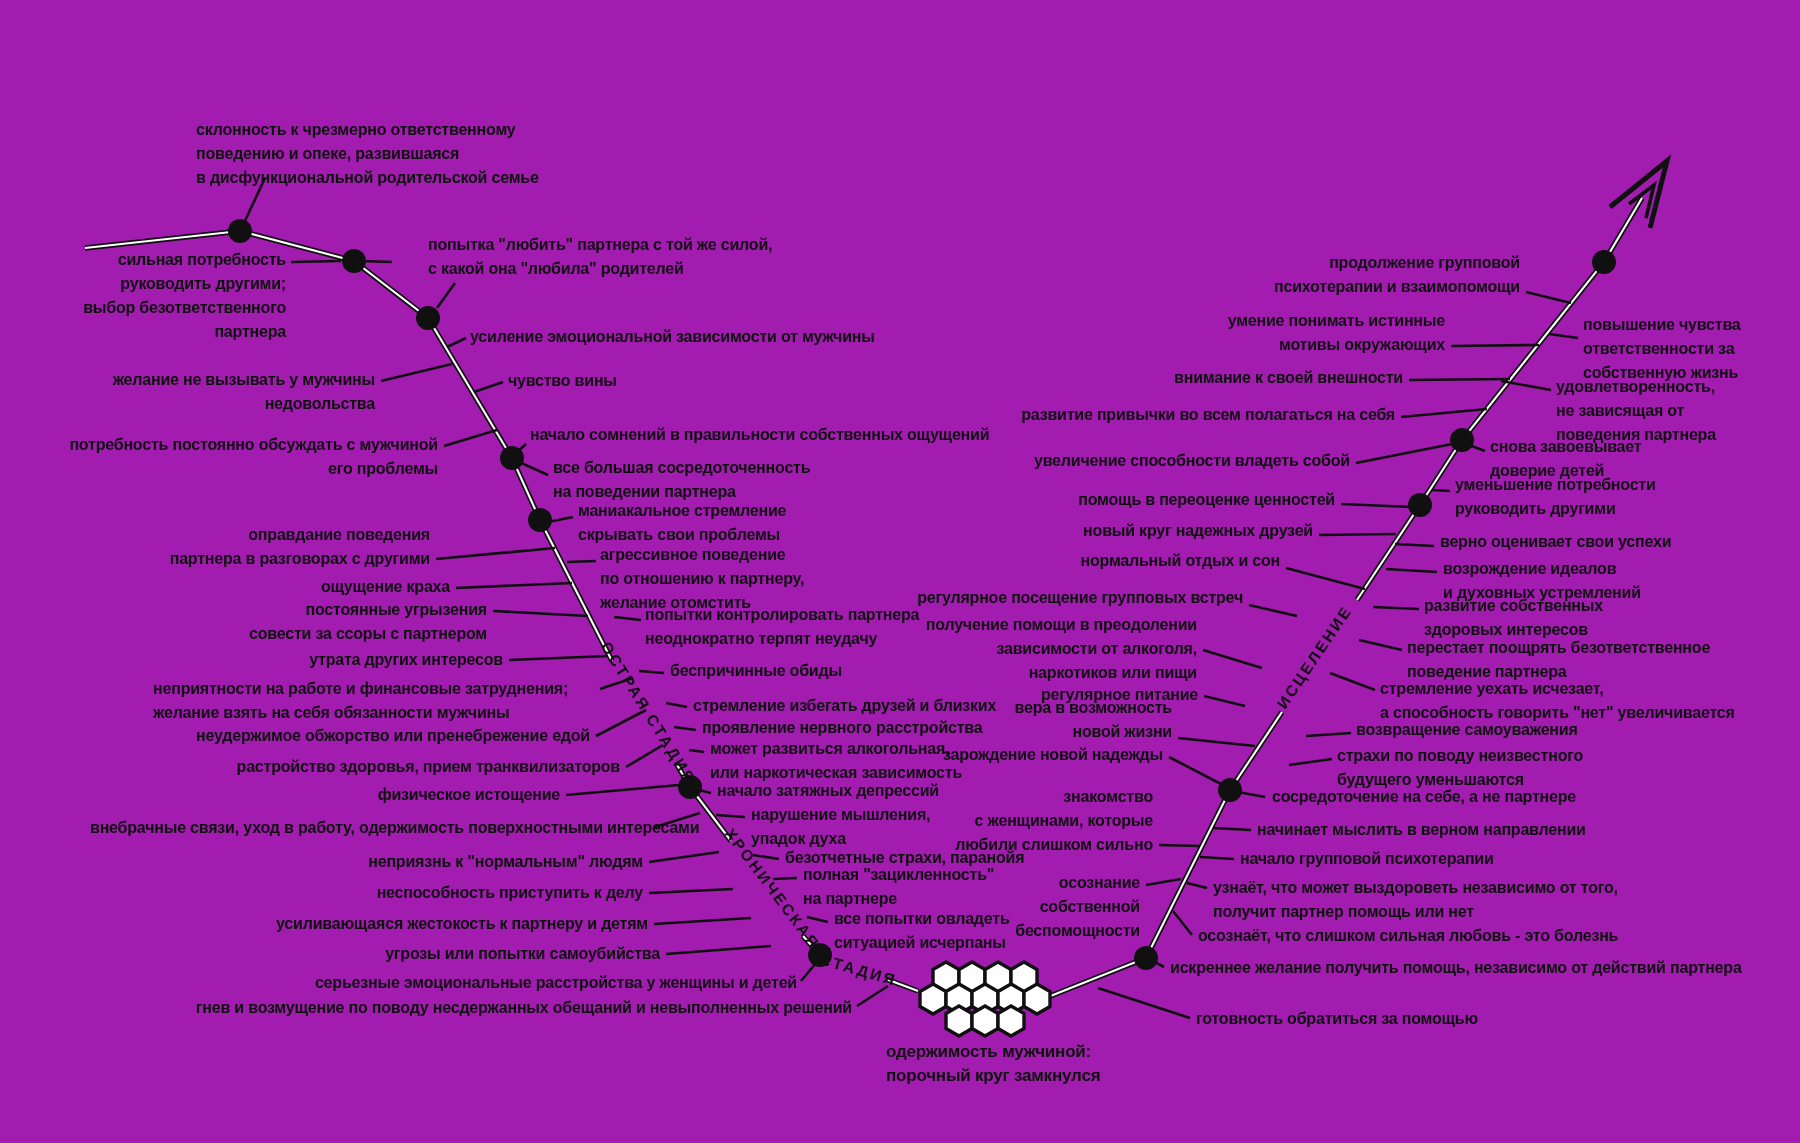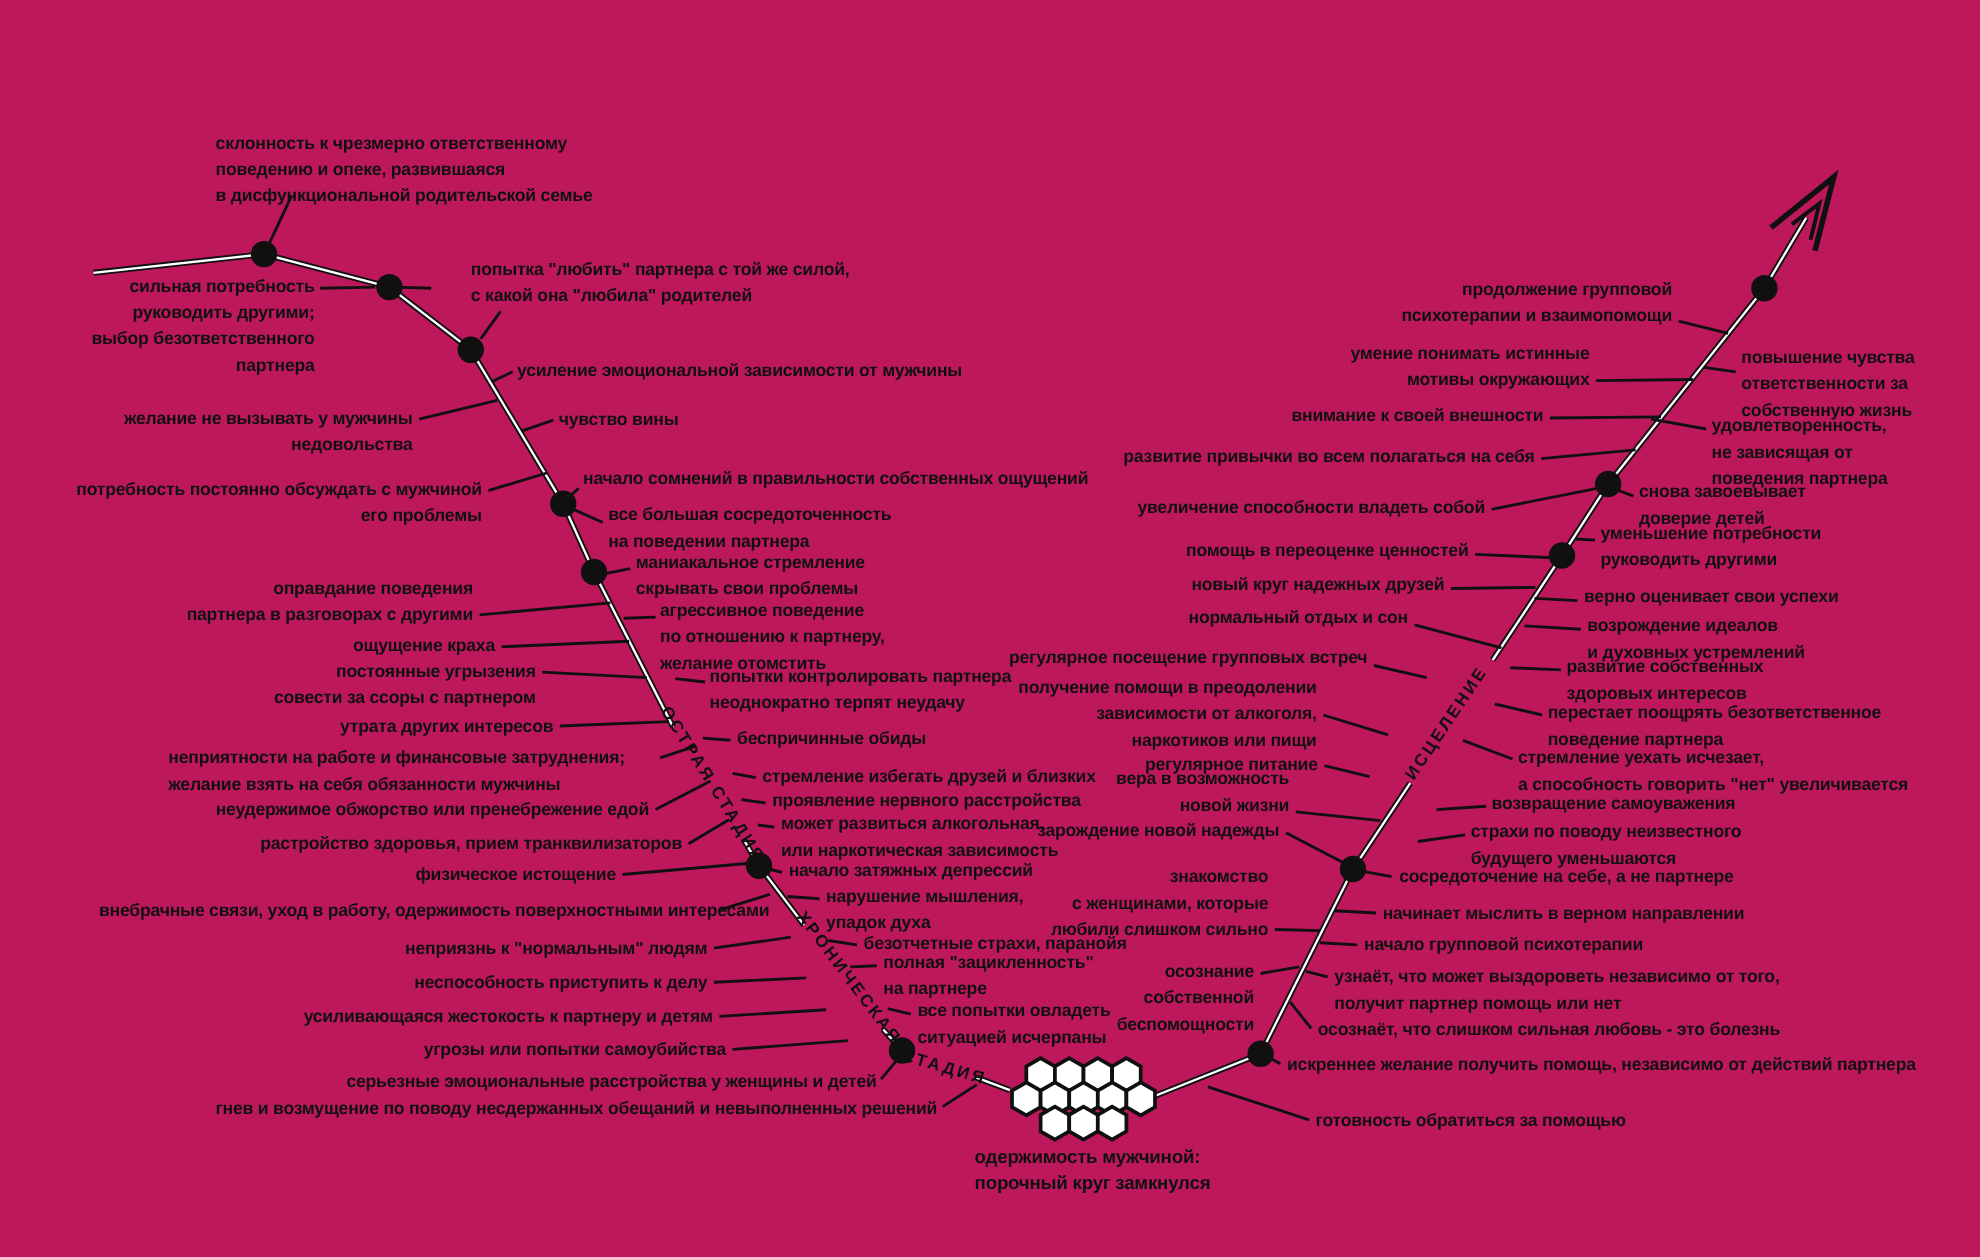--- a/index.html
+++ b/index.html
@@ -1,16 +1,16 @@
 <!DOCTYPE html>
 <html><head>
 <meta charset="utf-8">
 <style>
   html,body{margin:0;padding:0;background:#ffffff;}
-  .page{position:relative;width:1800px;height:1143px;background:#be185d;overflow:hidden;}
+  .page{position:relative;width:1800px;height:1143px;background:#a21caf;overflow:hidden;}
   svg{display:block;}
   svg text{font-family:"Liberation Sans","DejaVu Sans",sans-serif;font-weight:700;font-size:16px;fill:#101010;letter-spacing:-0.2px;}
   svg text.stage{font-size:15.5px;letter-spacing:2.5px;}
   svg text.caption{font-size:17px;}
   .rail{fill:none;stroke:#101010;stroke-width:5.5;}
   .rail-core{fill:none;stroke:#ffffff;stroke-width:2.1;}
   .leader{stroke:#101010;stroke-width:2.6;}
   .node{fill:#101010;}
   .hex{fill:#ffffff;stroke:#101010;stroke-width:3.4;stroke-linejoin:miter;}
   .arrow{fill:none;stroke:#101010;stroke-width:5;stroke-linejoin:miter;}

